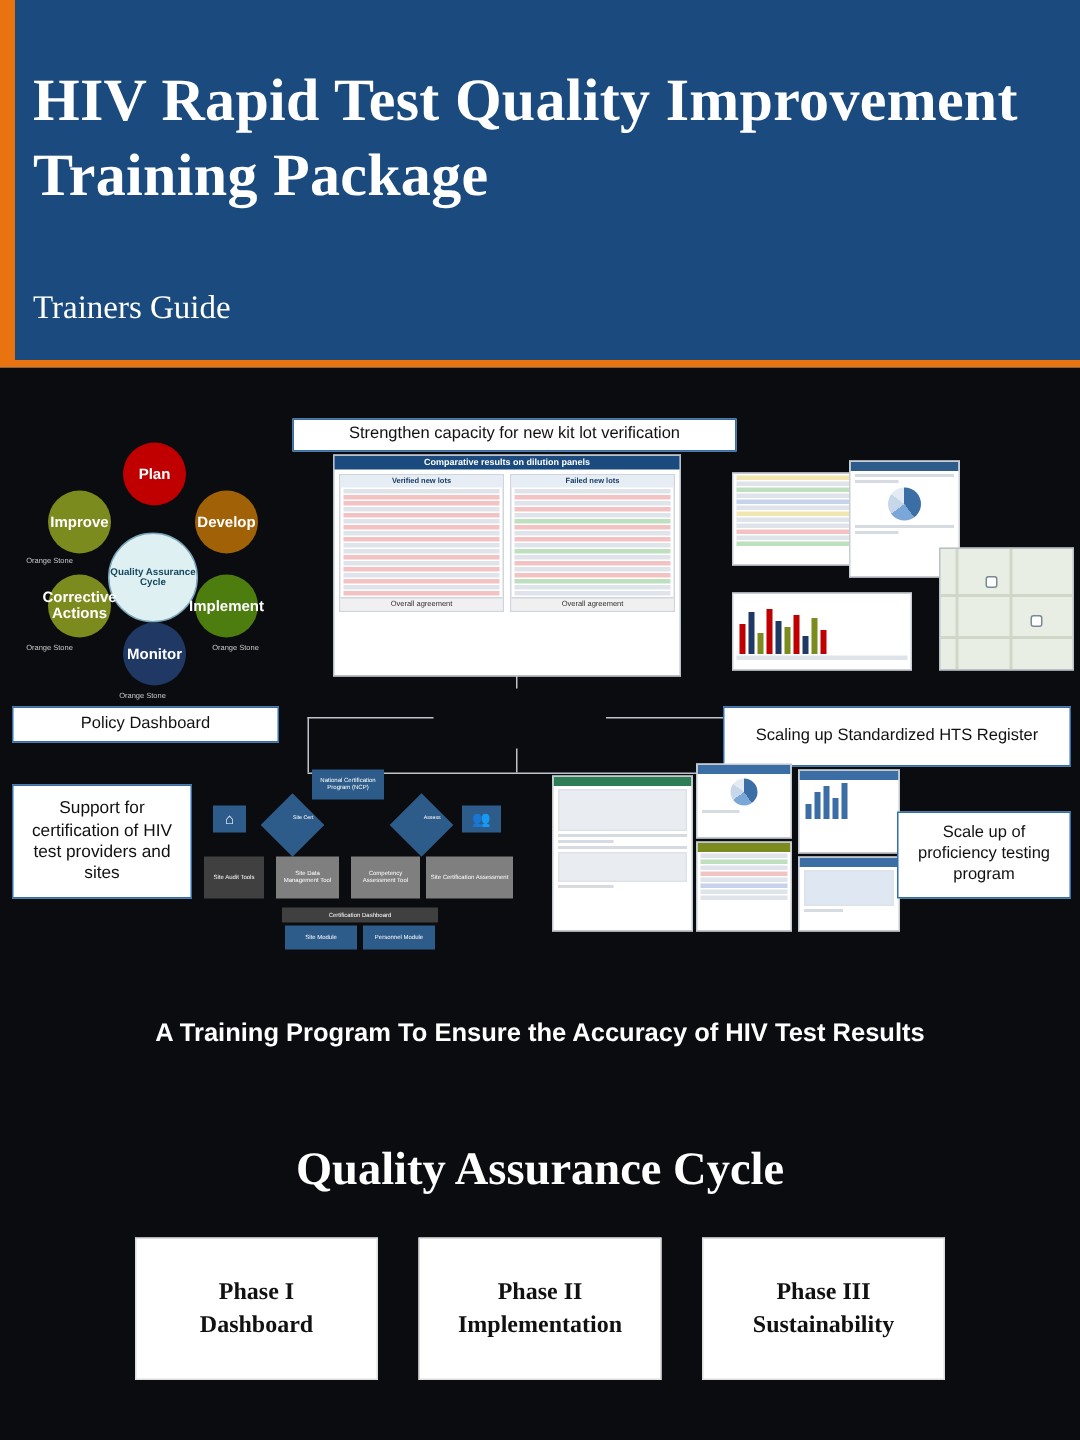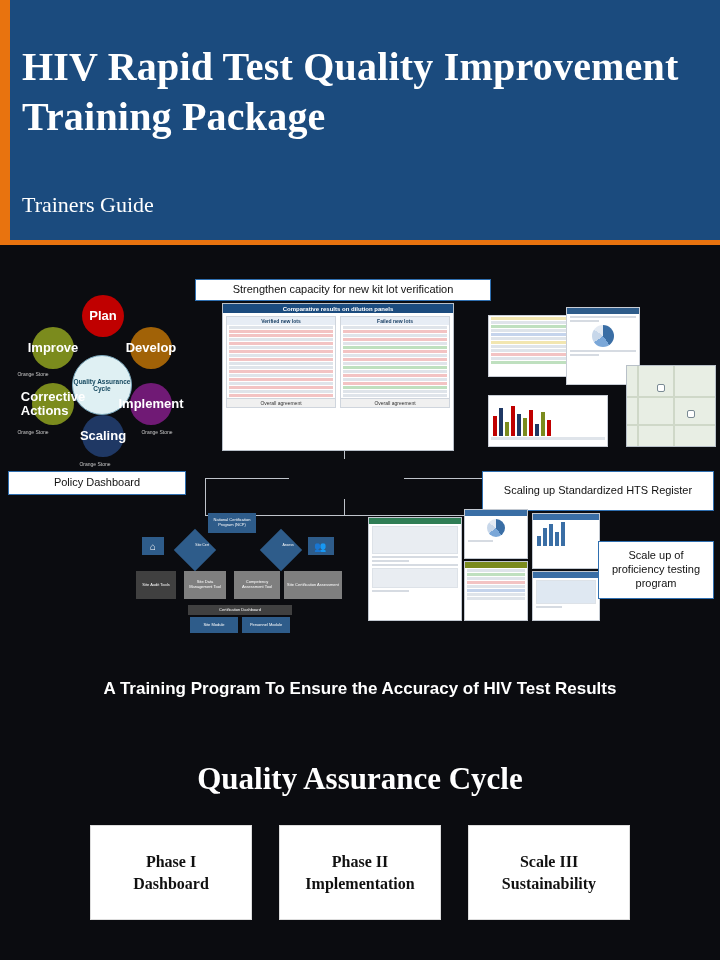--- a/index.html
+++ b/index.html
@@ -95,47 +95,47 @@
     position: absolute;
     left: 10px;
     top: 50px;
     width: 180px;
     height: 180px;
   }
   .qa-circle {
     position: absolute;
     border-radius: 50%;
     color: #ffffff;
-    font-size: 13px;
+    font-size: 10px;
     font-weight: bold;
     display: flex;
     align-items: center;
     justify-content: center;
-    text-align: left;
+    text-align: center;
     line-height: 1.1;
   }
   .qa-center {
     position: absolute;
     left: 62px; top: 60px;
     width: 58px; height: 58px;
     border-radius: 50%;
     background: #dff0f3;
     border: 1px solid #7aa7bb;
     color: #15485f;
     font-size: 6.5px;
     font-weight: bold;
     display: flex;
     align-items: center;
     justify-content: center;
     text-align: center;
     line-height: 1.15;
   }
   .qa-plan    { left: 72px;  top: 0px;   width: 42px; height: 42px; background: #c00000; }
   .qa-develop { left: 120px; top: 32px;  width: 42px; height: 42px; background: #a16207; }
-  .qa-implement{left: 120px; top: 88px;  width: 42px; height: 42px; background: #701a75; }
+  .qa-implement{left: 120px; top: 88px;  width: 42px; height: 42px; background: #4d7c0f; }
   .qa-monitor { left: 72px;  top: 120px; width: 42px; height: 42px; background: #1f3864; }
   .qa-corrective{left: 22px; top: 88px;  width: 42px; height: 42px; background: #7b8b1d; }
   .qa-improve { left: 22px;  top: 32px;  width: 42px; height: 42px; background: #7b8b1d; }
   .qa-label {
     position: absolute;
     font-size: 5px;
     color: #c8c8c8;
     text-align: center;
     width: 46px;
   }
@@ -391,21 +391,21 @@
     <div class="connector" style="left:344px; top:254px; width:1px; height:16px;"></div>
     <div class="connector" style="left:205px; top:270px; width:280px; height:1px;"></div>
     <div class="connector" style="left:205px; top:233px; width:1px; height:37px;"></div>
     <div class="connector" style="left:484px; top:233px; width:1px; height:37px;"></div>
 
     <div class="qa-diagram">
       <div class="qa-center">Quality Assurance Cycle</div>
       <div class="qa-circle qa-plan">Plan</div>
       <div class="qa-circle qa-develop">Develop</div>
       <div class="qa-circle qa-implement">Implement</div>
-      <div class="qa-circle qa-monitor">Scaling</div>
+      <div class="qa-circle qa-monitor">Monitor</div>
       <div class="qa-circle qa-corrective">Corrective Actions</div>
       <div class="qa-circle qa-improve">Improve</div>
       <div class="qa-label" style="left:0px; top:134px;">Orange Stone</div>
       <div class="qa-label" style="left:62px; top:166px;">Orange Stone</div>
       <div class="qa-label" style="left:124px; top:134px;">Orange Stone</div>
       <div class="qa-label" style="left:0px; top:76px;">Orange Stone</div>
     </div>
 
     <div class="callout" style="left:195px; top:34px; width:296px; height:22px; font-weight:normal;">Strengthen capacity for new kit lot verification</div>
 
@@ -503,20 +503,21 @@
         <div class="bar" style="height:16px; background:#c00000;"></div>
       </div>
       <div class="grid-strip"></div>
     </div>
 
     <div class="callout" style="left:8px; top:226px; width:178px; height:24px;">Policy Dashboard</div>
 
 
     <div class="callout" style="left:482px; top:226px; width:232px; height:40px;">Scaling up Standardized HTS Register</div>
 
+    <div class="callout" style="left:8px; top:278px; width:120px; height:76px; font-size:11.5px;">Support for certification of HIV test providers and sites</div>
 
     <div class="flow-box blue" style="left:208px; top:268px; width:48px; height:20px;">National Certification Program (NCP)</div>
     <div class="flow-icon" style="left:142px; top:292px; width:22px; height:18px;">⌂</div>
     <div class="flow-diamond" style="left:180px; top:290px; width:30px; height:30px;">
         <span>Site Cert</span>
       </div>
     <div class="flow-diamond" style="left:266px; top:290px; width:30px; height:30px;">
         <span>Assess</span>
       </div>
     <div class="flow-icon" style="left:308px; top:292px; width:26px; height:18px; background:#2e5c8a;">👥</div>
@@ -582,20 +583,20 @@
         </div>
       </div>
       <div class="phase-box">
         <div>
           <div>Phase II</div>
           <div>Implementation</div>
         </div>
       </div>
       <div class="phase-box">
         <div>
-          <div>Scale III</div>
+          <div>Phase III</div>
           <div>Sustainability</div>
         </div>
       </div>
     </div>
 
   </div>
 </div>
 
 </body></html>

